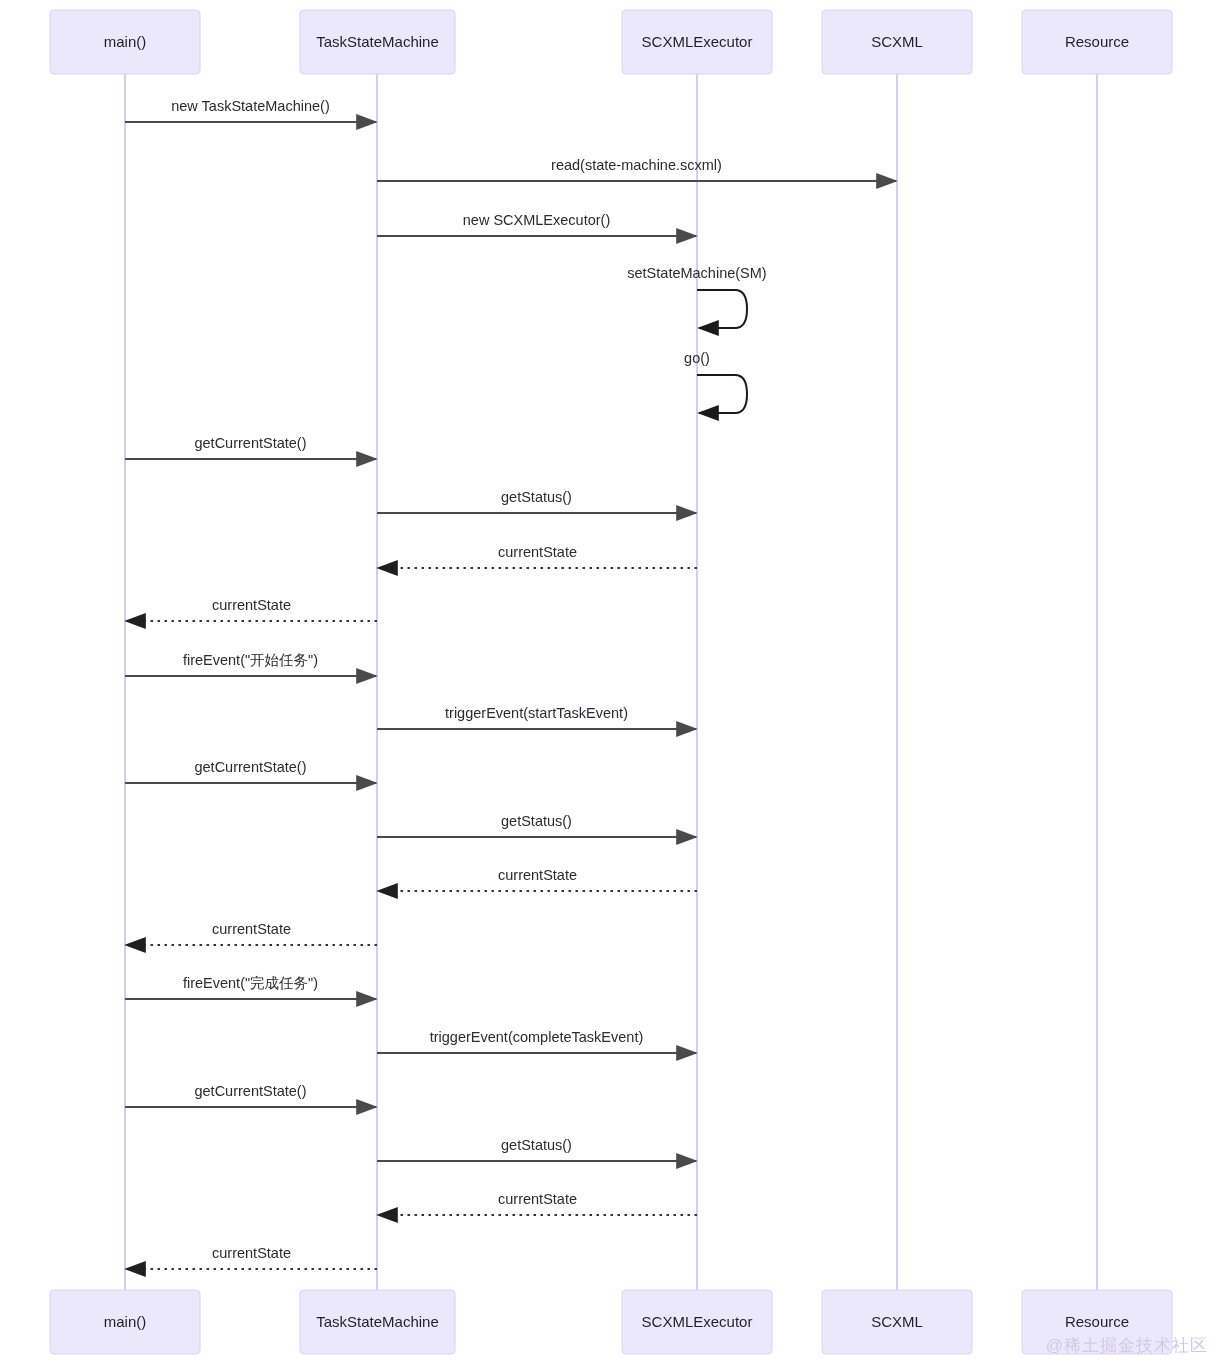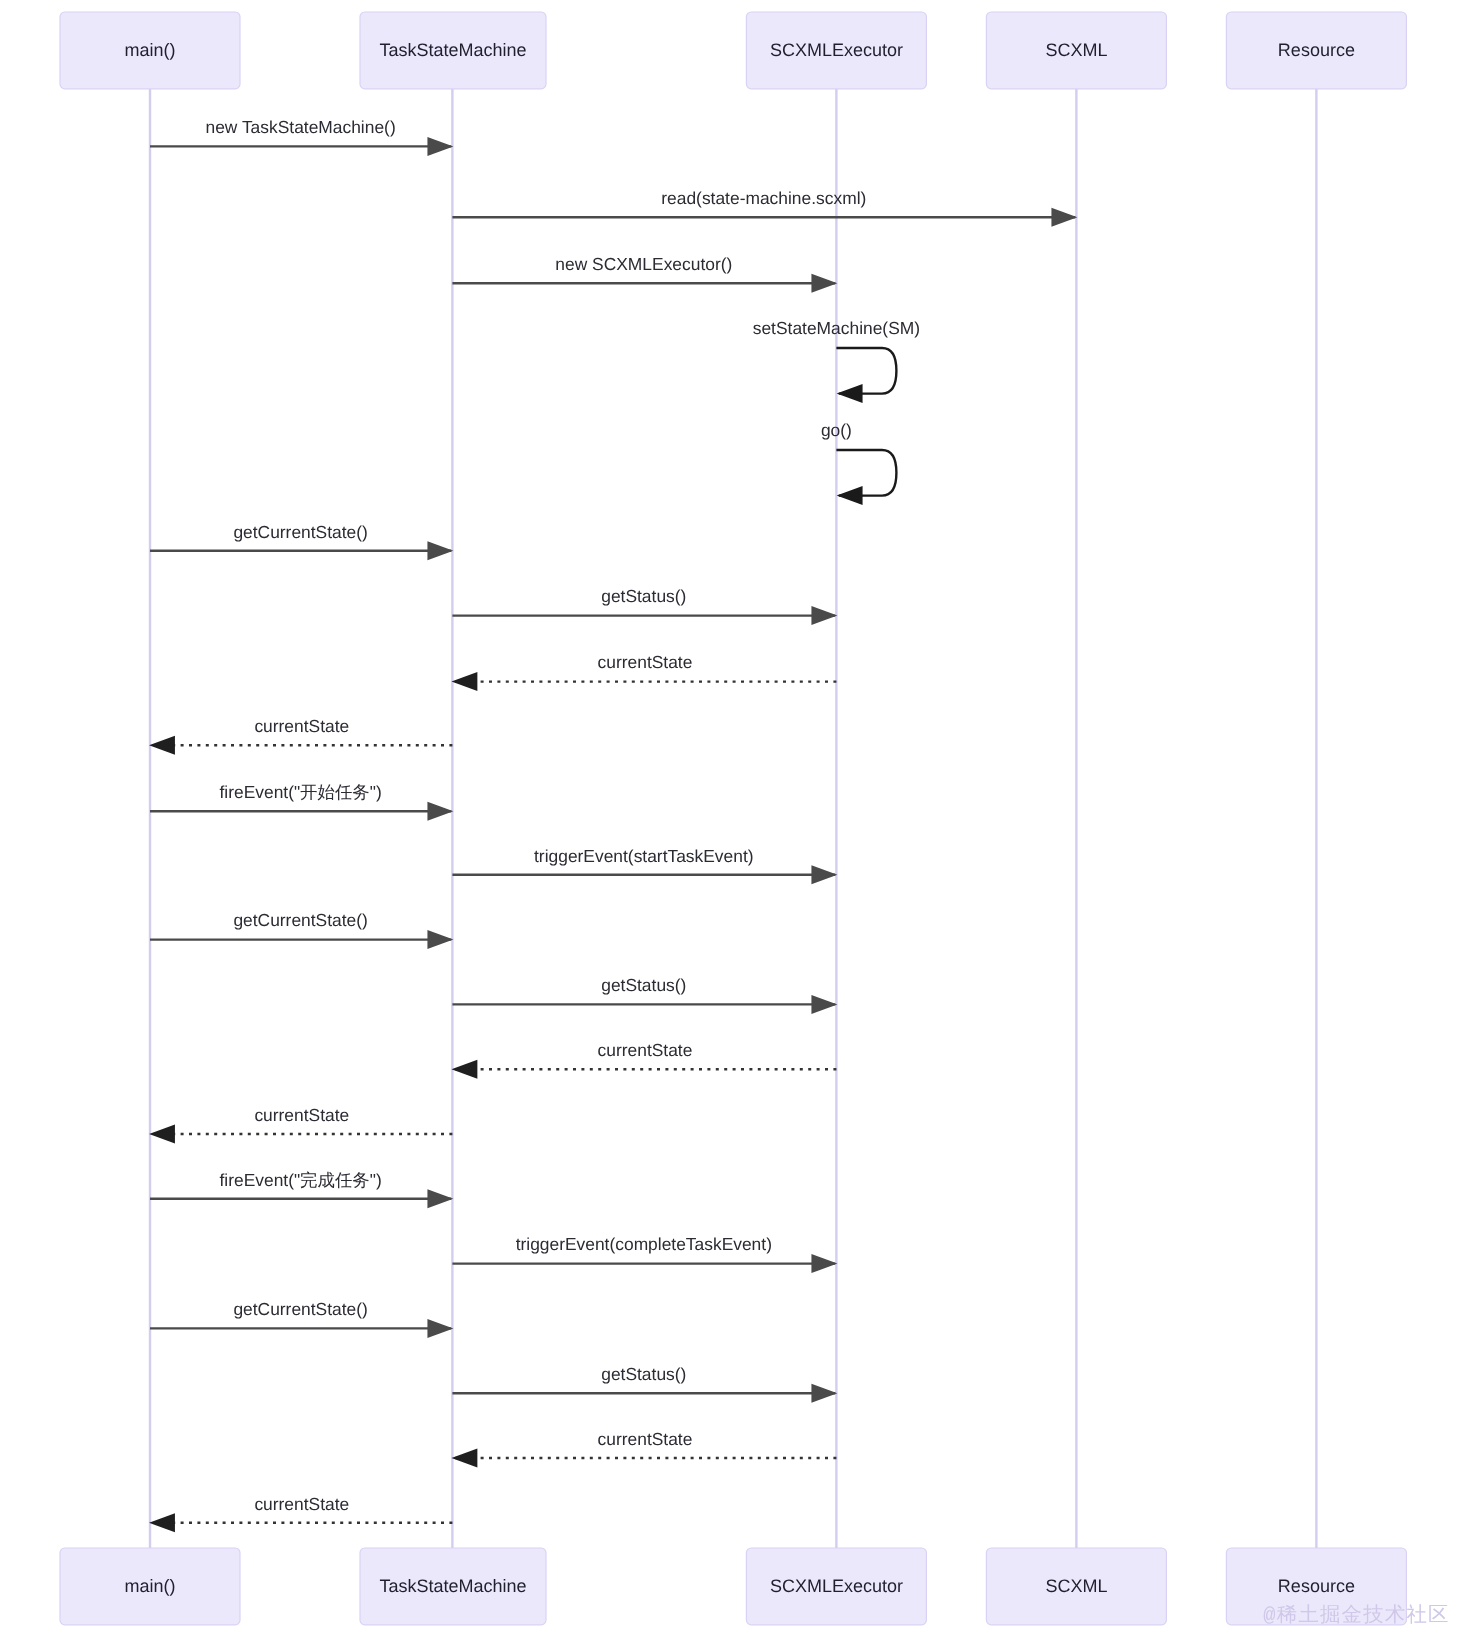--- a/index.html
+++ b/index.html
@@ -59,21 +59,21 @@
     font-family: "Liberation Sans", "DejaVu Sans", sans-serif;
     font-size: 14.5px;
     fill: #2b2b33;
     text-anchor: middle;
     dominant-baseline: alphabetic;
   }
   .watermark {
     position: absolute;
     right: 14px;
     bottom: 8px;
-    font-family: Liberation Mono, monospace;
+    font-family: Liberation Sans, sans-serif;
     font-size: 17px;
     color: #cfc8e8;
     letter-spacing: 1px;
     user-select: none;
     white-space: nowrap;
   }
 </style>
 </head>
 <body>
 

